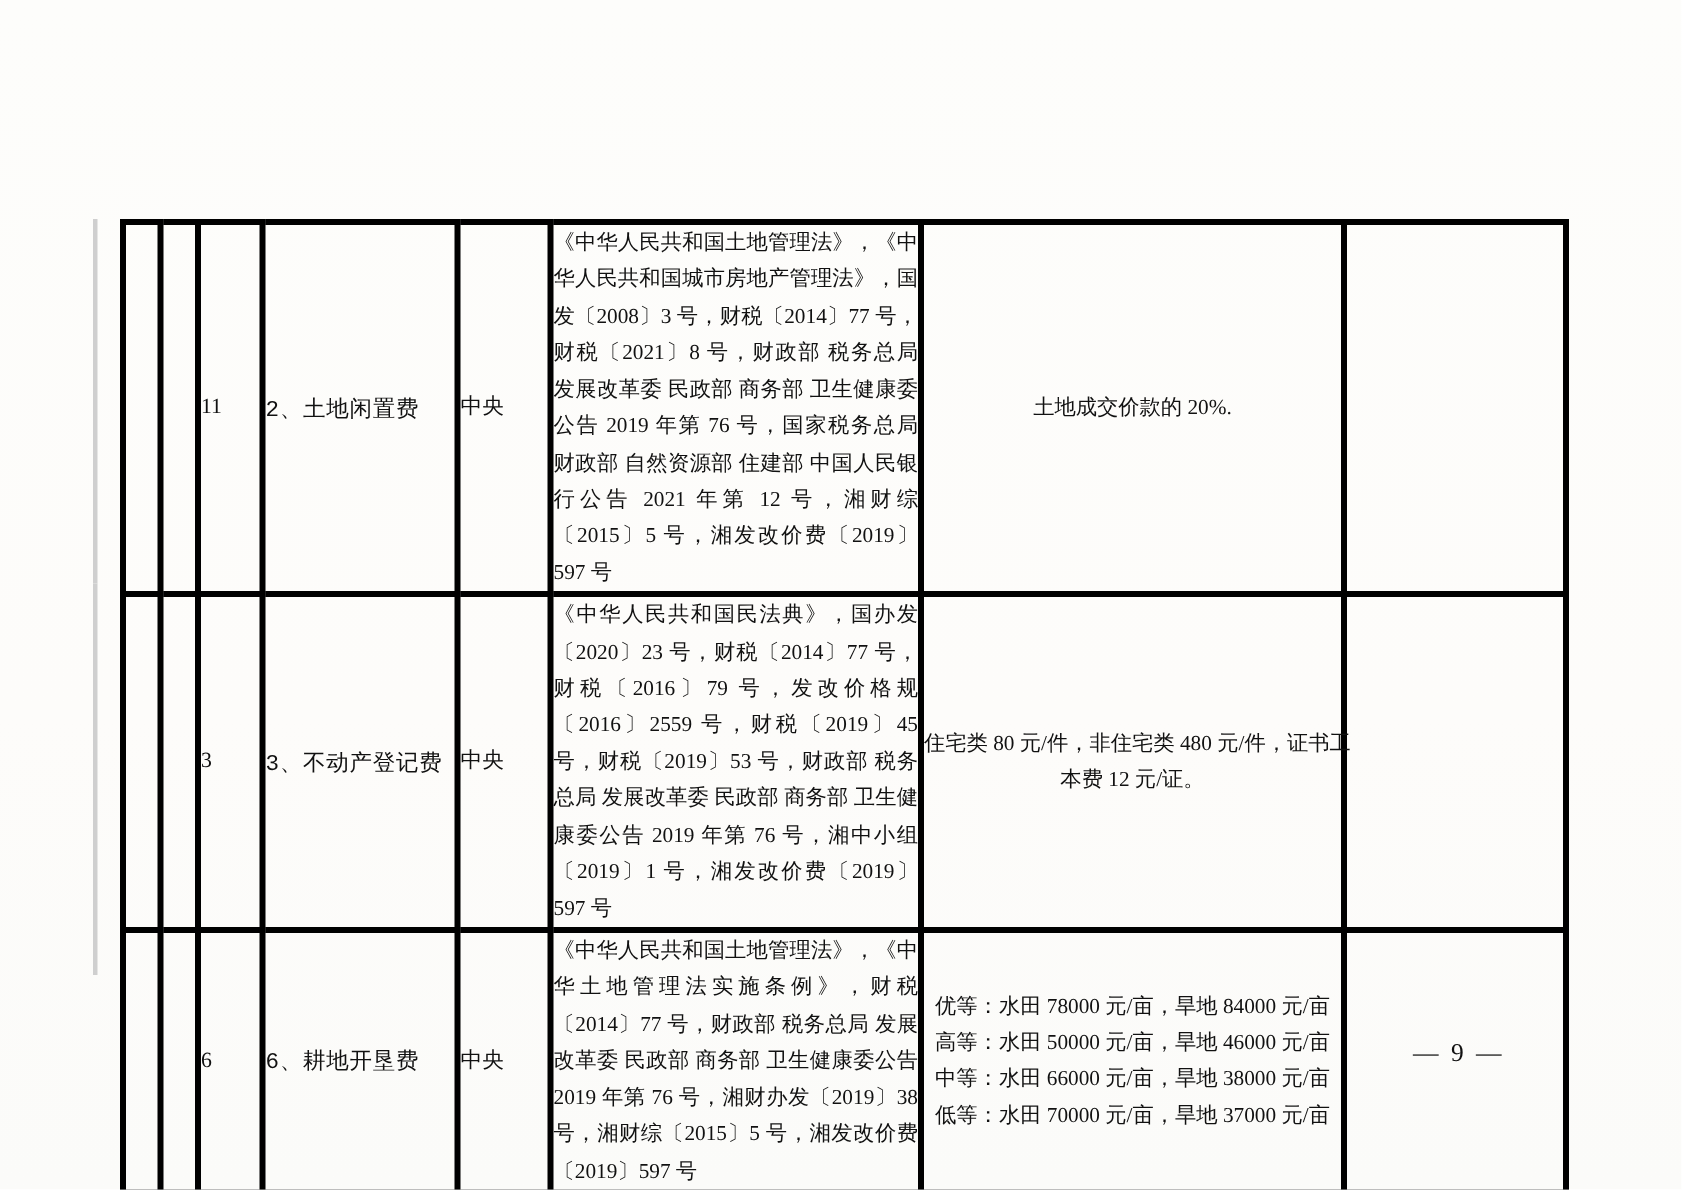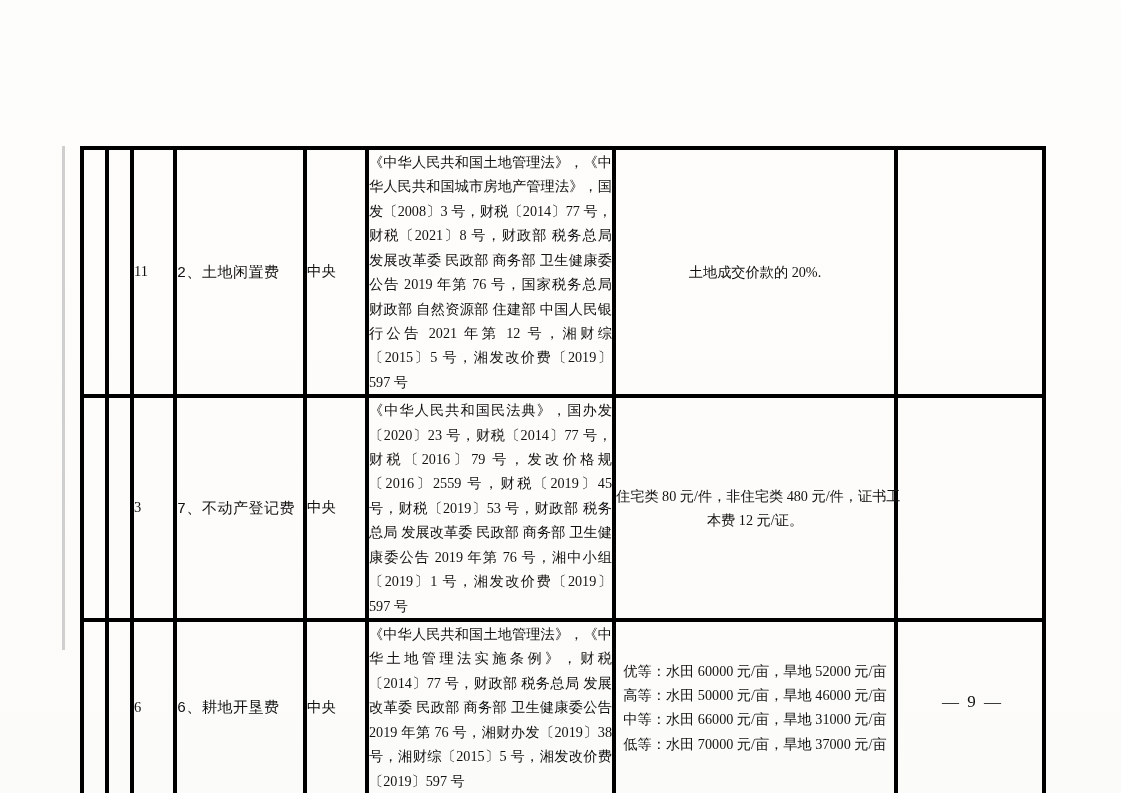--- a/index.html
+++ b/index.html
@@ -138,41 +138,41 @@
         <td class="cell-standard">
           <div class="line">土地成交价款的 20%.</div>
         </td>
         <td class="cell-blank"></td>
       </tr>
 
       <tr class="row-12">
         <td class="cell-blank"></td>
         <td class="cell-blank"></td>
         <td class="cell-center">3</td>
-        <td class="cell-name">7、不动产登记费</td>
+        <td class="cell-name">3、不动产登记费</td>
         <td class="cell-center">中央</td>
         <td class="cell-basis">《中华人民共和国民法典》，国办发〔2020〕23 号，财税〔2014〕77 号，财税〔2016〕79 号，发改价格规〔2016〕2559 号，财税〔2019〕45 号，财税〔2019〕53 号，财政部 税务总局 发展改革委 民政部 商务部 卫生健康委公告 2019 年第 76 号，湘中小组〔2019〕1 号，湘发改价费〔2019〕597 号</td>
         <td class="cell-standard">
           <div class="line">住宅类 80 元/件，非住宅类 480 元/件，证书工</div>
           <div class="line">本费 12 元/证。</div>
         </td>
         <td class="cell-blank"></td>
       </tr>
 
       <tr class="row-13">
         <td class="cell-blank"></td>
         <td class="cell-blank"></td>
         <td class="cell-center">6</td>
         <td class="cell-name">6、耕地开垦费</td>
         <td class="cell-center">中央</td>
         <td class="cell-basis">《中华人民共和国土地管理法》，《中华土地管理法实施条例》，财税〔2014〕77 号，财政部 税务总局 发展改革委 民政部 商务部 卫生健康委公告 2019 年第 76 号，湘财办发〔2019〕38 号，湘财综〔2015〕5 号，湘发改价费〔2019〕597 号</td>
         <td class="cell-standard">
-          <div class="line">优等：水田 60000 元/亩，旱地 52000 元/亩</div>
+          <div class="line">优等：水田 78000 元/亩，旱地 84000 元/亩</div>
           <div class="line">高等：水田 50000 元/亩，旱地 46000 元/亩</div>
-          <div class="line">中等：水田 66000 元/亩，旱地 31000 元/亩</div>
+          <div class="line">中等：水田 66000 元/亩，旱地 38000 元/亩</div>
           <div class="line">低等：水田 70000 元/亩，旱地 37000 元/亩</div>
         </td>
         <td class="cell-blank"></td>
       </tr>
     </tbody>
   </table>
 
   <div class="page-number">— 9 —</div>
 </div>
 

